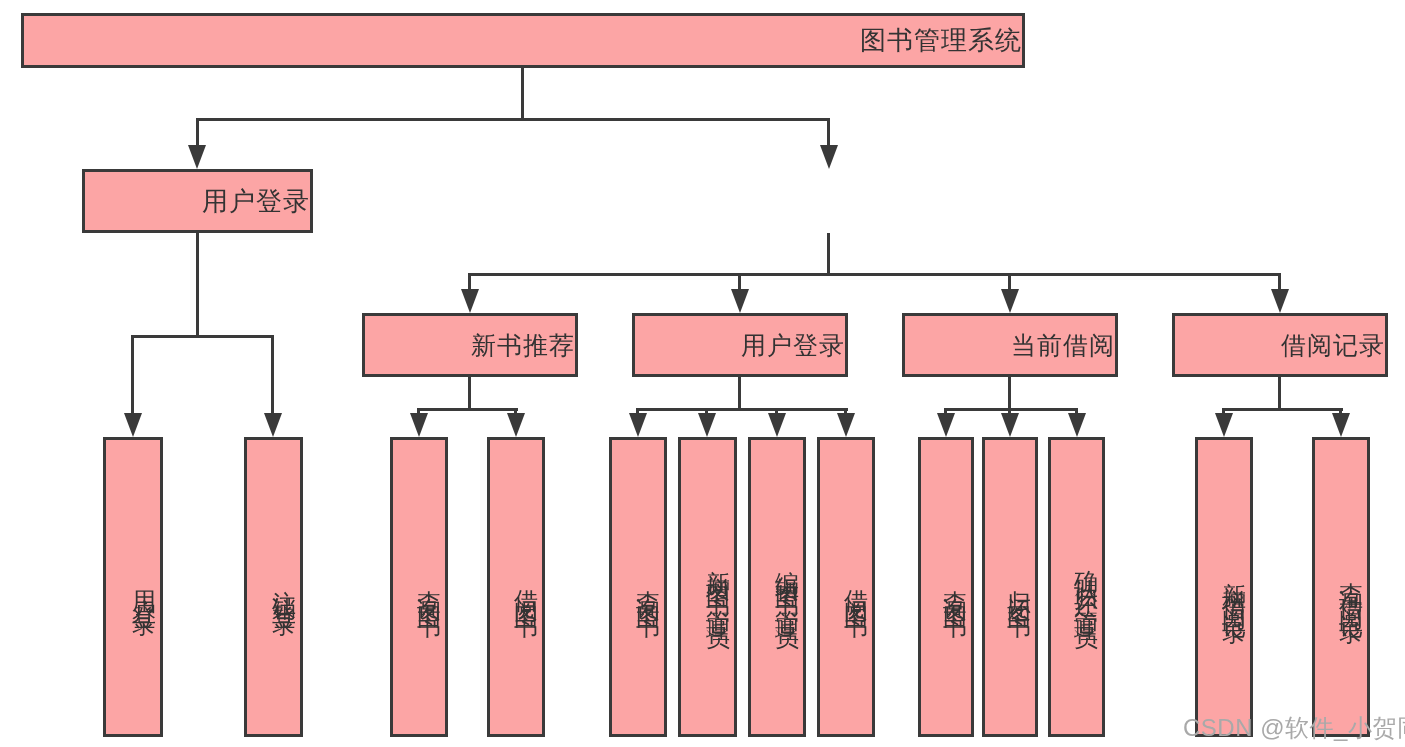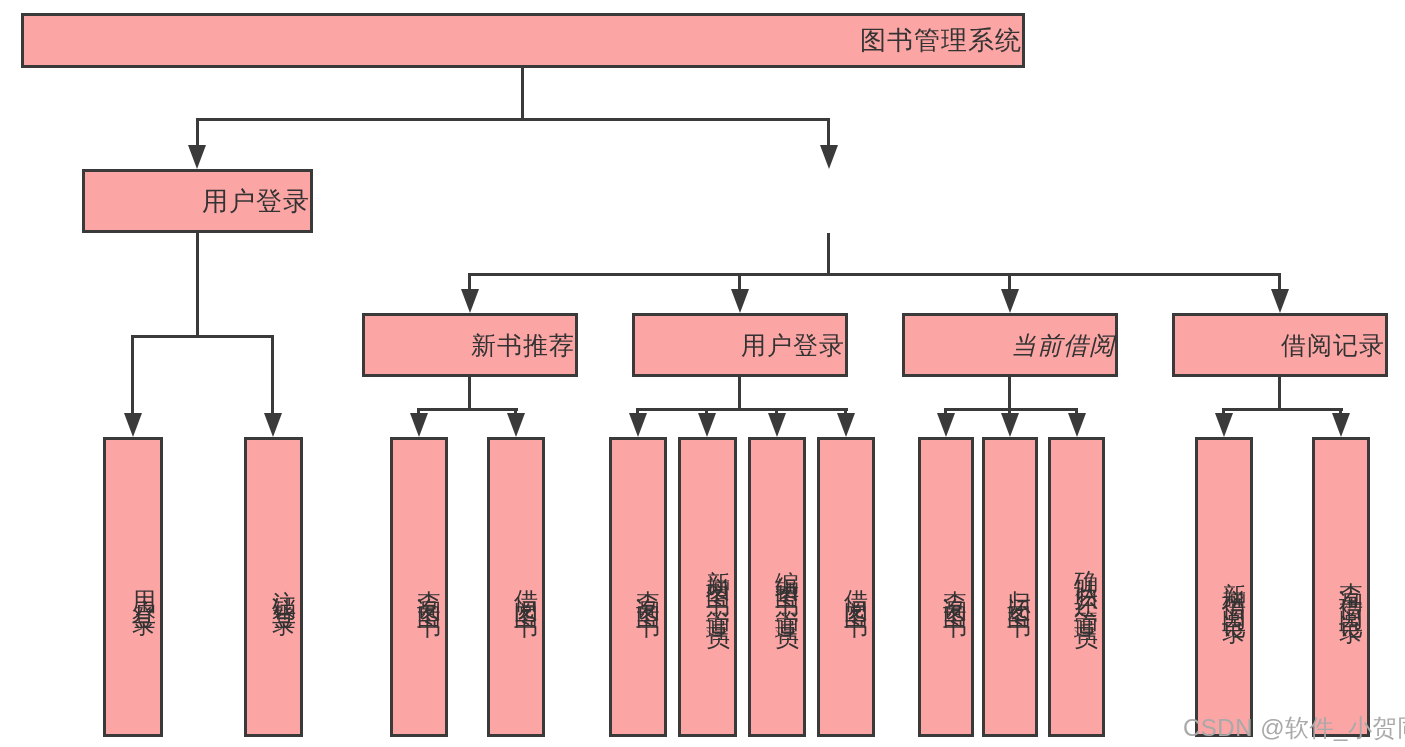--- a/index.html
+++ b/index.html
@@ -43,21 +43,21 @@
   <div class="box l2" style="left:82px;top:169px;width:231px;height:64px;">
     <span>用户登录</span>
   </div>
 
   <div class="box l3" style="left:362px;top:313px;width:216px;height:64px;padding-left:36px;">
     <span>新书推荐</span>
   </div>
   <div class="box l3" style="left:632px;top:313px;width:216px;height:64px;">
     <span>用户登录</span>
   </div>
-  <div class="box l3" style="left:902px;top:313px;width:216px;height:64px;font-style:italic;">
+  <div class="box l3" style="left:902px;top:313px;width:216px;height:64px;">
     <span>当前借阅</span>
   </div>
   <div class="box l3" style="left:1172px;top:313px;width:216px;height:64px;">
     <span>借阅记录</span>
   </div>
 
   <div class="box vbox" style="left:103px;top:437px;width:60px;height:300px;">
     <span>用户登录</span>
   </div>
   <div class="box vbox" style="left:244px;top:437px;width:59px;height:300px;">

